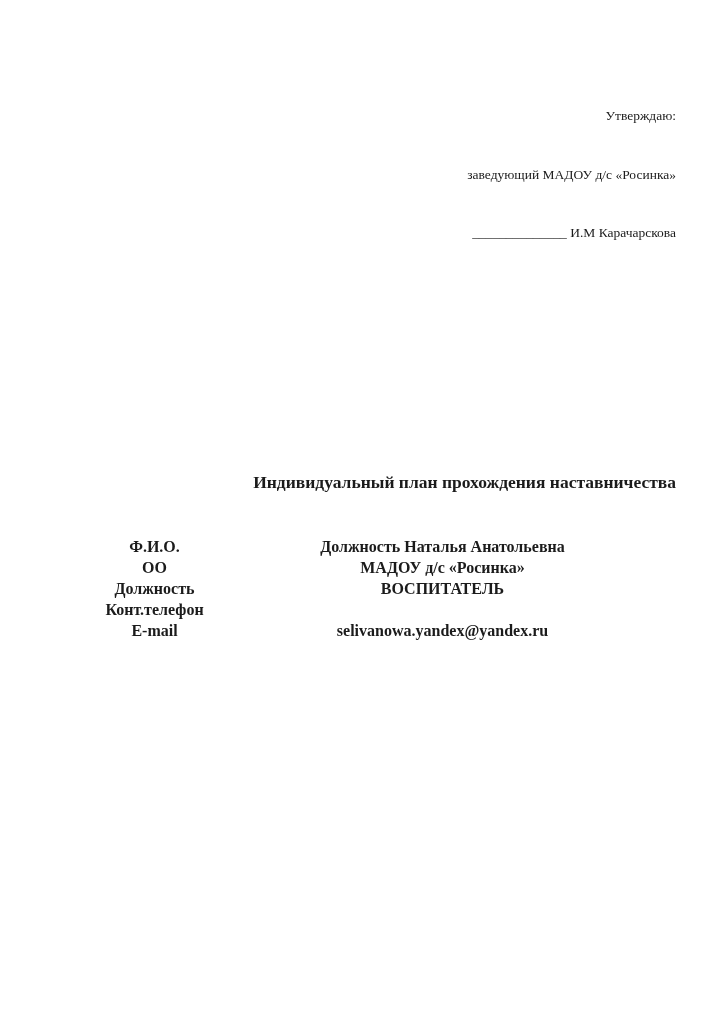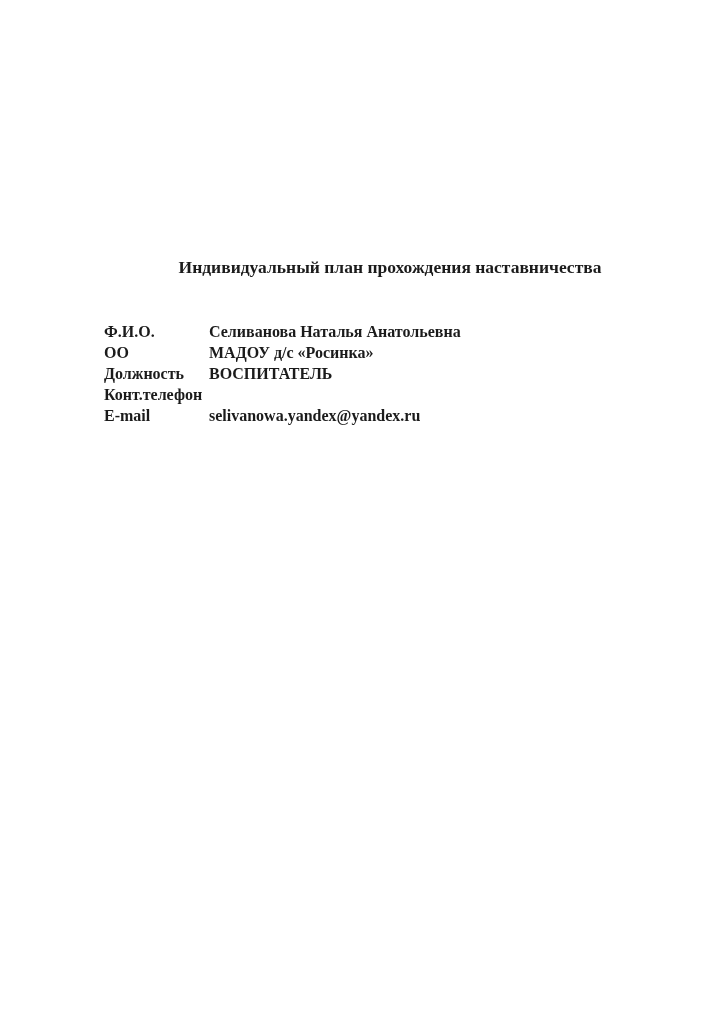--- a/index.html
+++ b/index.html
@@ -21,59 +21,65 @@
     overflow: hidden;
   }
   .approval {
     text-align: right;
     font-size: 13.5px;
     line-height: 19.5px;
     white-space: pre;
   }
   .doc-title {
     margin: 189px 0 12px 0;
-    text-align: center;
+    text-align: right;
     font-size: 17.5px;
     font-weight: bold;
     line-height: 23px;
   }
   .fields {
     margin-top: 42px;
     font-weight: bold;
     font-size: 16px;
     line-height: 21px;
   }
   .field-row {
     display: flex;
     align-items: baseline;
+    text-align: center;
   }
   .field-label {
     flex: 0 0 auto;
     min-width: 101px;
     padding-right: 4px;
     white-space: nowrap;
   }
   .field-value {
     flex: 1 1 auto;
     white-space: nowrap;
   }
 </style>
 </head>
 <body>
 
 <div class="page">
 
+  <div class="approval">
+    <div>Утверждаю:</div>
+    <div>заведующий МАДОУ д/с «Росинка»</div>
+    <div>______________ И.М Карачарскова</div>
+  </div>
 
   <h1 class="doc-title">Индивидуальный план прохождения наставничества</h1>
 
   <div class="fields">
 
     <div class="field-row">
       <span class="field-label">Ф.И.О.</span>
-      <span class="field-value">Селиванова Наталья Анатольевна</span>
+      <span class="field-value">Должность Наталья Анатольевна</span>
     </div>
 
     <div class="field-row">
       <span class="field-label">ОО</span>
       <span class="field-value">МАДОУ д/с «Росинка»</span>
     </div>
 
     <div class="field-row">
       <span class="field-label">Должность</span>
       <span class="field-value">ВОСПИТАТЕЛЬ</span>

